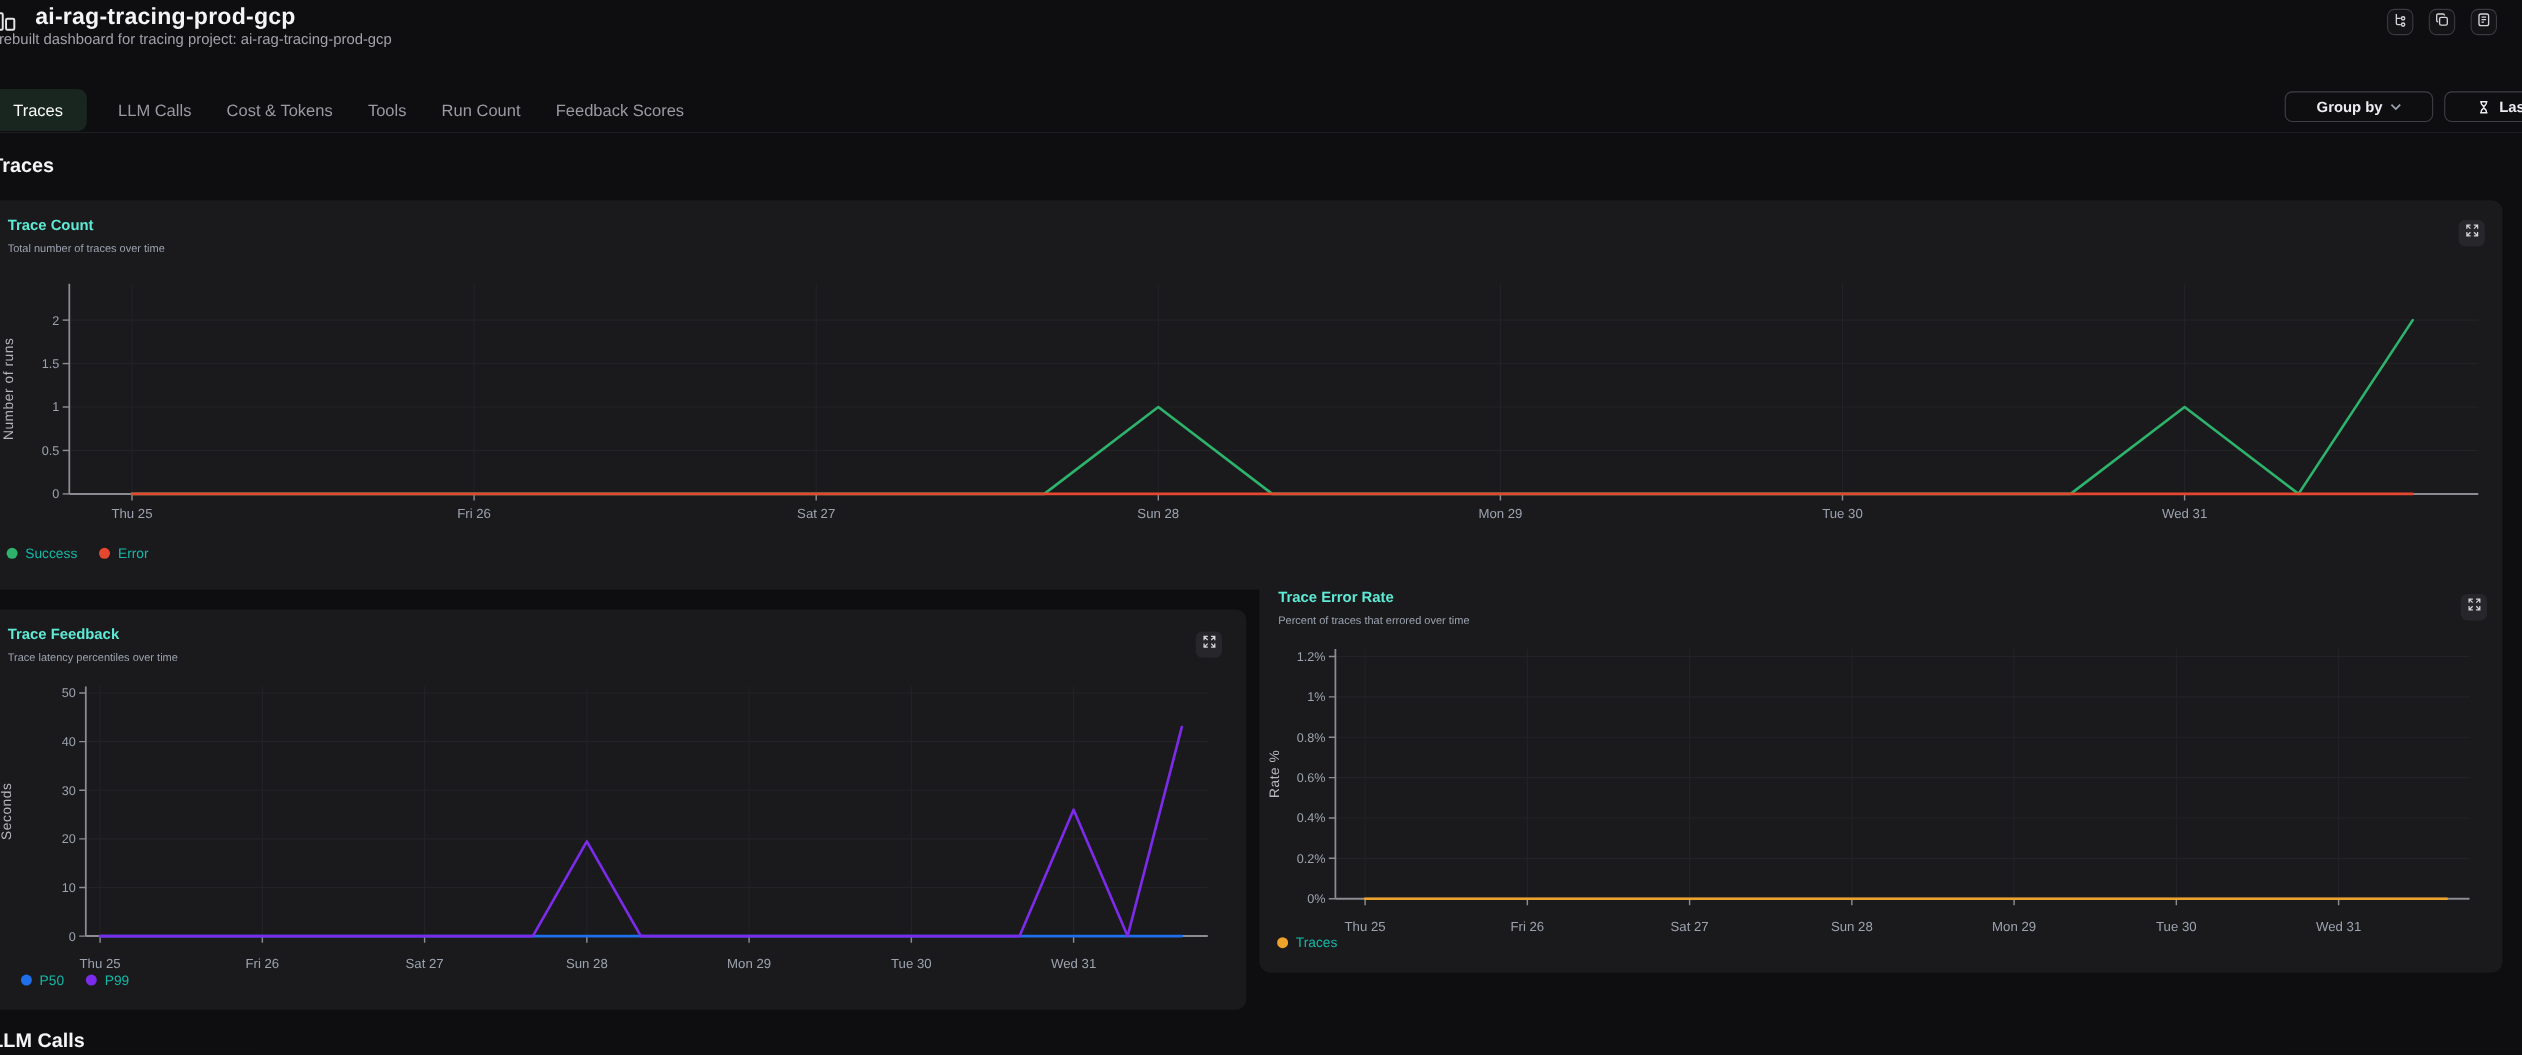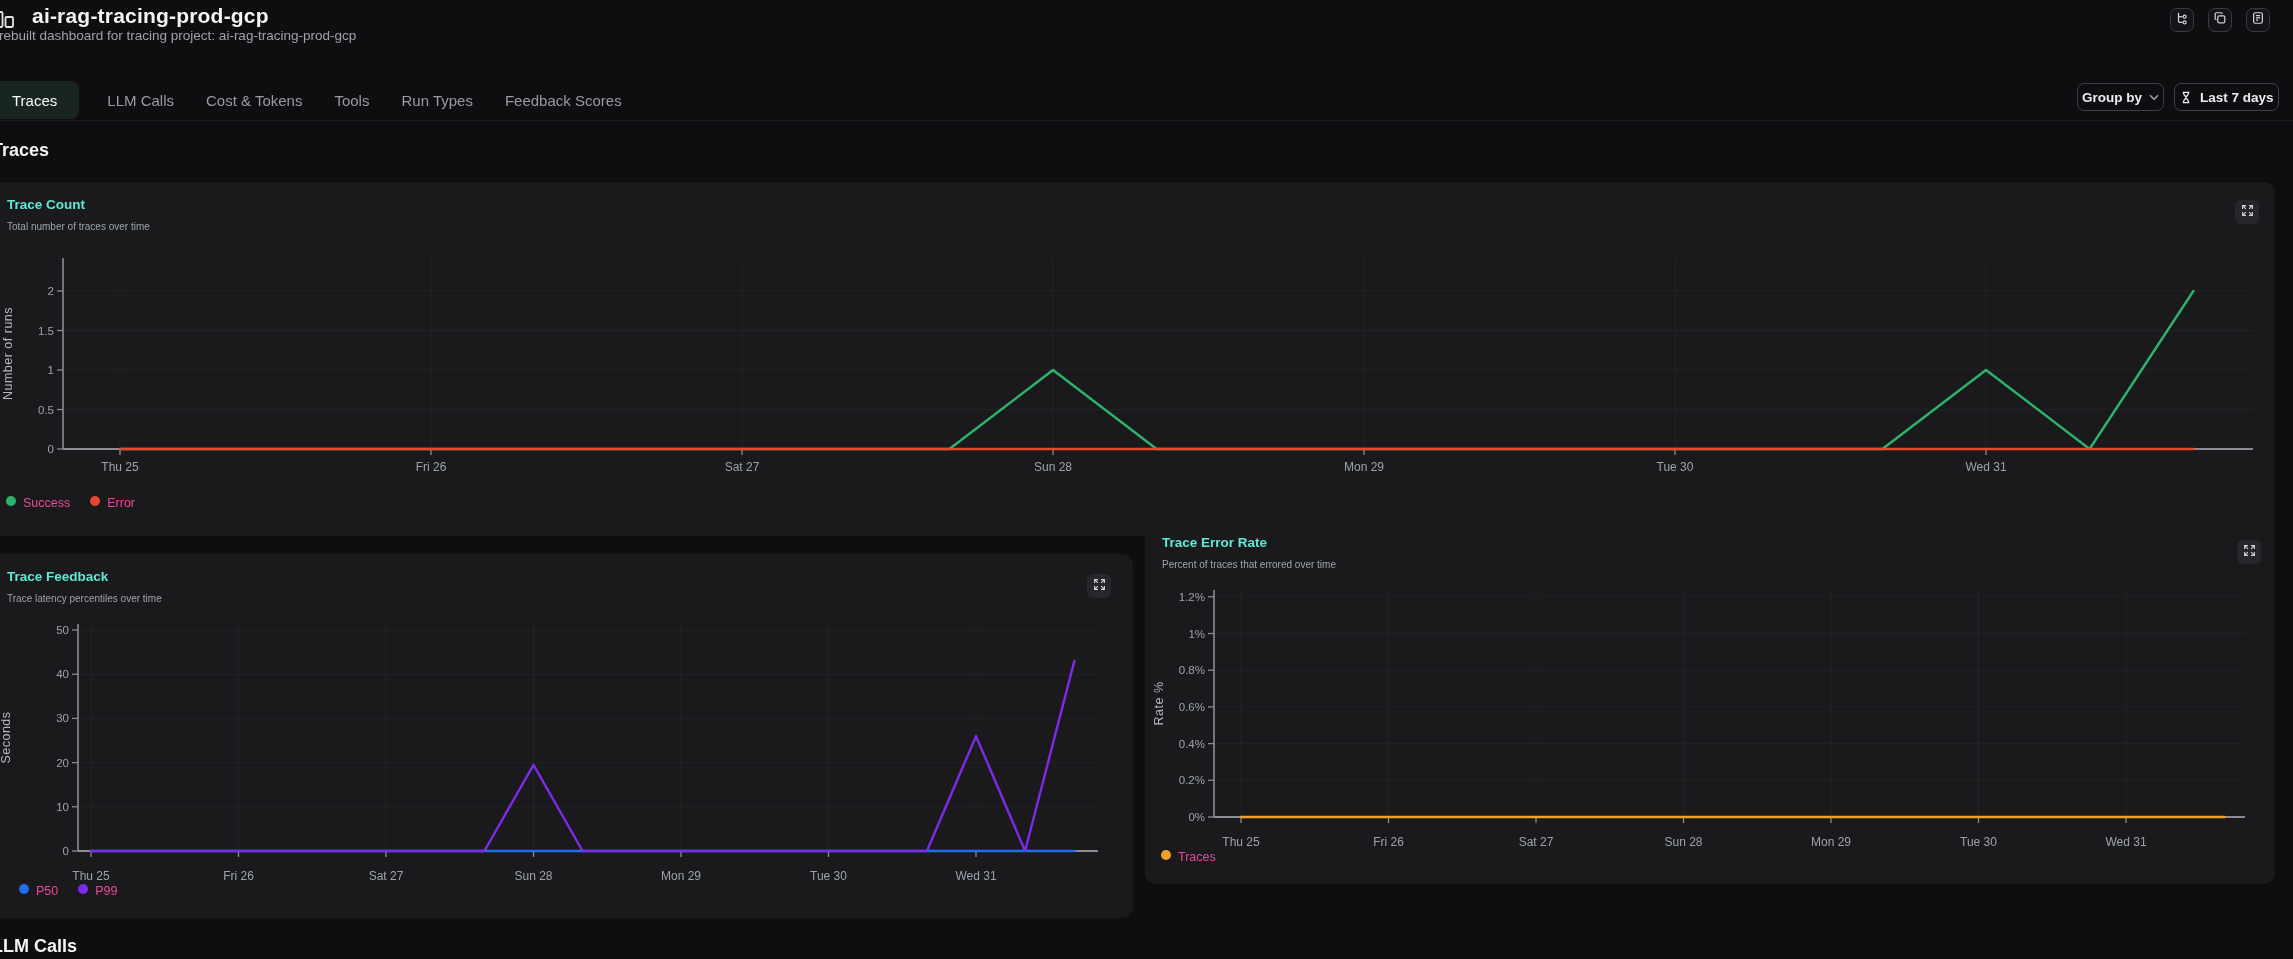--- a/index.html
+++ b/index.html
@@ -11,32 +11,32 @@
   .proj-icon{position:absolute;left:3px;top:7px;width:24px;height:24px;color:#e4e4e7;}
   .hdr-actions{position:absolute;top:8px;left:2180px;display:flex;gap:14px;}
   .icon-btn{width:24px;height:24px;border:1px solid #3a3a41;border-radius:7px;background:#141417;
     display:flex;align-items:center;justify-content:center;color:#d4d4d8;cursor:pointer;box-sizing:border-box;}
   
   .tabs{position:absolute;left:0;top:81px;height:38px;display:flex;align-items:center;}
   .tab{font-size:15px;color:#9a9aa2;padding:0 10px;margin-right:12px;height:38px;display:flex;align-items:center;cursor:pointer;white-space:nowrap;}
   .tab.active{background:#19251f;color:#fafafa;border-radius:8px;padding:0 22px;margin-right:18px;}
   .bar-controls{position:absolute;top:83px;left:2087px;display:flex;gap:10px;}
   .ctl-btn{height:28px;border:1px solid #3f3f46;border-radius:7px;background:transparent;color:#ececf0;
-    font-size:13.5px;font-weight:700;display:flex;align-items:center;gap:7px;padding:0 4px;cursor:pointer;box-sizing:border-box;white-space:nowrap;}
+    font-size:13.5px;font-weight:700;display:flex;align-items:center;gap:7px;padding:0 28px;cursor:pointer;box-sizing:border-box;white-space:nowrap;}
   .divider{position:absolute;left:0;right:0;top:120px;height:1px;background:#1e1e22;}
   .section-title{position:absolute;left:2px;font-size:18px;font-weight:700;color:#f4f4f5;}
   
   .card{position:absolute;background:#1a1a1d;border-radius:10px;}
   .card-title{position:absolute;left:17px;top:15px;font-size:13.5px;font-weight:700;color:#5eead4;}
   .card-sub{position:absolute;left:17px;top:39px;font-size:10px;color:#9ca3af;}
   .expand-btn{position:absolute;width:24px;height:24px;border-radius:6px;background:#26262b;
     display:flex;align-items:center;justify-content:center;color:#d4d4d8;cursor:pointer;}
   .chart-svg{position:absolute;left:0;top:0;}
   .legend{position:absolute;display:flex;gap:20px;align-items:center;}
-  .legend-item{display:flex;align-items:flex-start;gap:7px;font-size:12.5px;color:#ec4899;}
+  .legend-item{display:flex;align-items:center;gap:7px;font-size:12.5px;color:#14b8a6;}
   .legend-dot{width:10px;height:10px;border-radius:50%;}
 </style>
 </head>
 <body>
 
 <div class="page">
 
   <div class="proj-icon">
     <svg width="24" height="24" viewBox="0 0 24 24" fill="none" stroke="currentColor" stroke-width="1.8">
       <rect x="2" y="5" width="7.5" height="15" rx="1.2"></rect>
@@ -73,21 +73,21 @@
         </svg>
       </span>
     </div>
   </div>
 
   <div class="tabs">
     <div class="tab active">Traces</div>
     <div class="tab">LLM Calls</div>
     <div class="tab">Cost &amp; Tokens</div>
     <div class="tab">Tools</div>
-    <div class="tab">Run Types</div>
+    <div class="tab">Run Count</div>
     <div class="tab">Feedback Scores</div>
   </div>
 
   <div class="bar-controls">
     <div class="ctl-btn">
       <span>Group by</span>
       <span style="color:#9ca3af;display:flex;">
         <svg width="10" height="7" viewBox="0 0 10 7" fill="none" stroke="currentColor" stroke-width="1.6">
             <path d="M1 1.2l4 4 4-4"></path>
           </svg>

